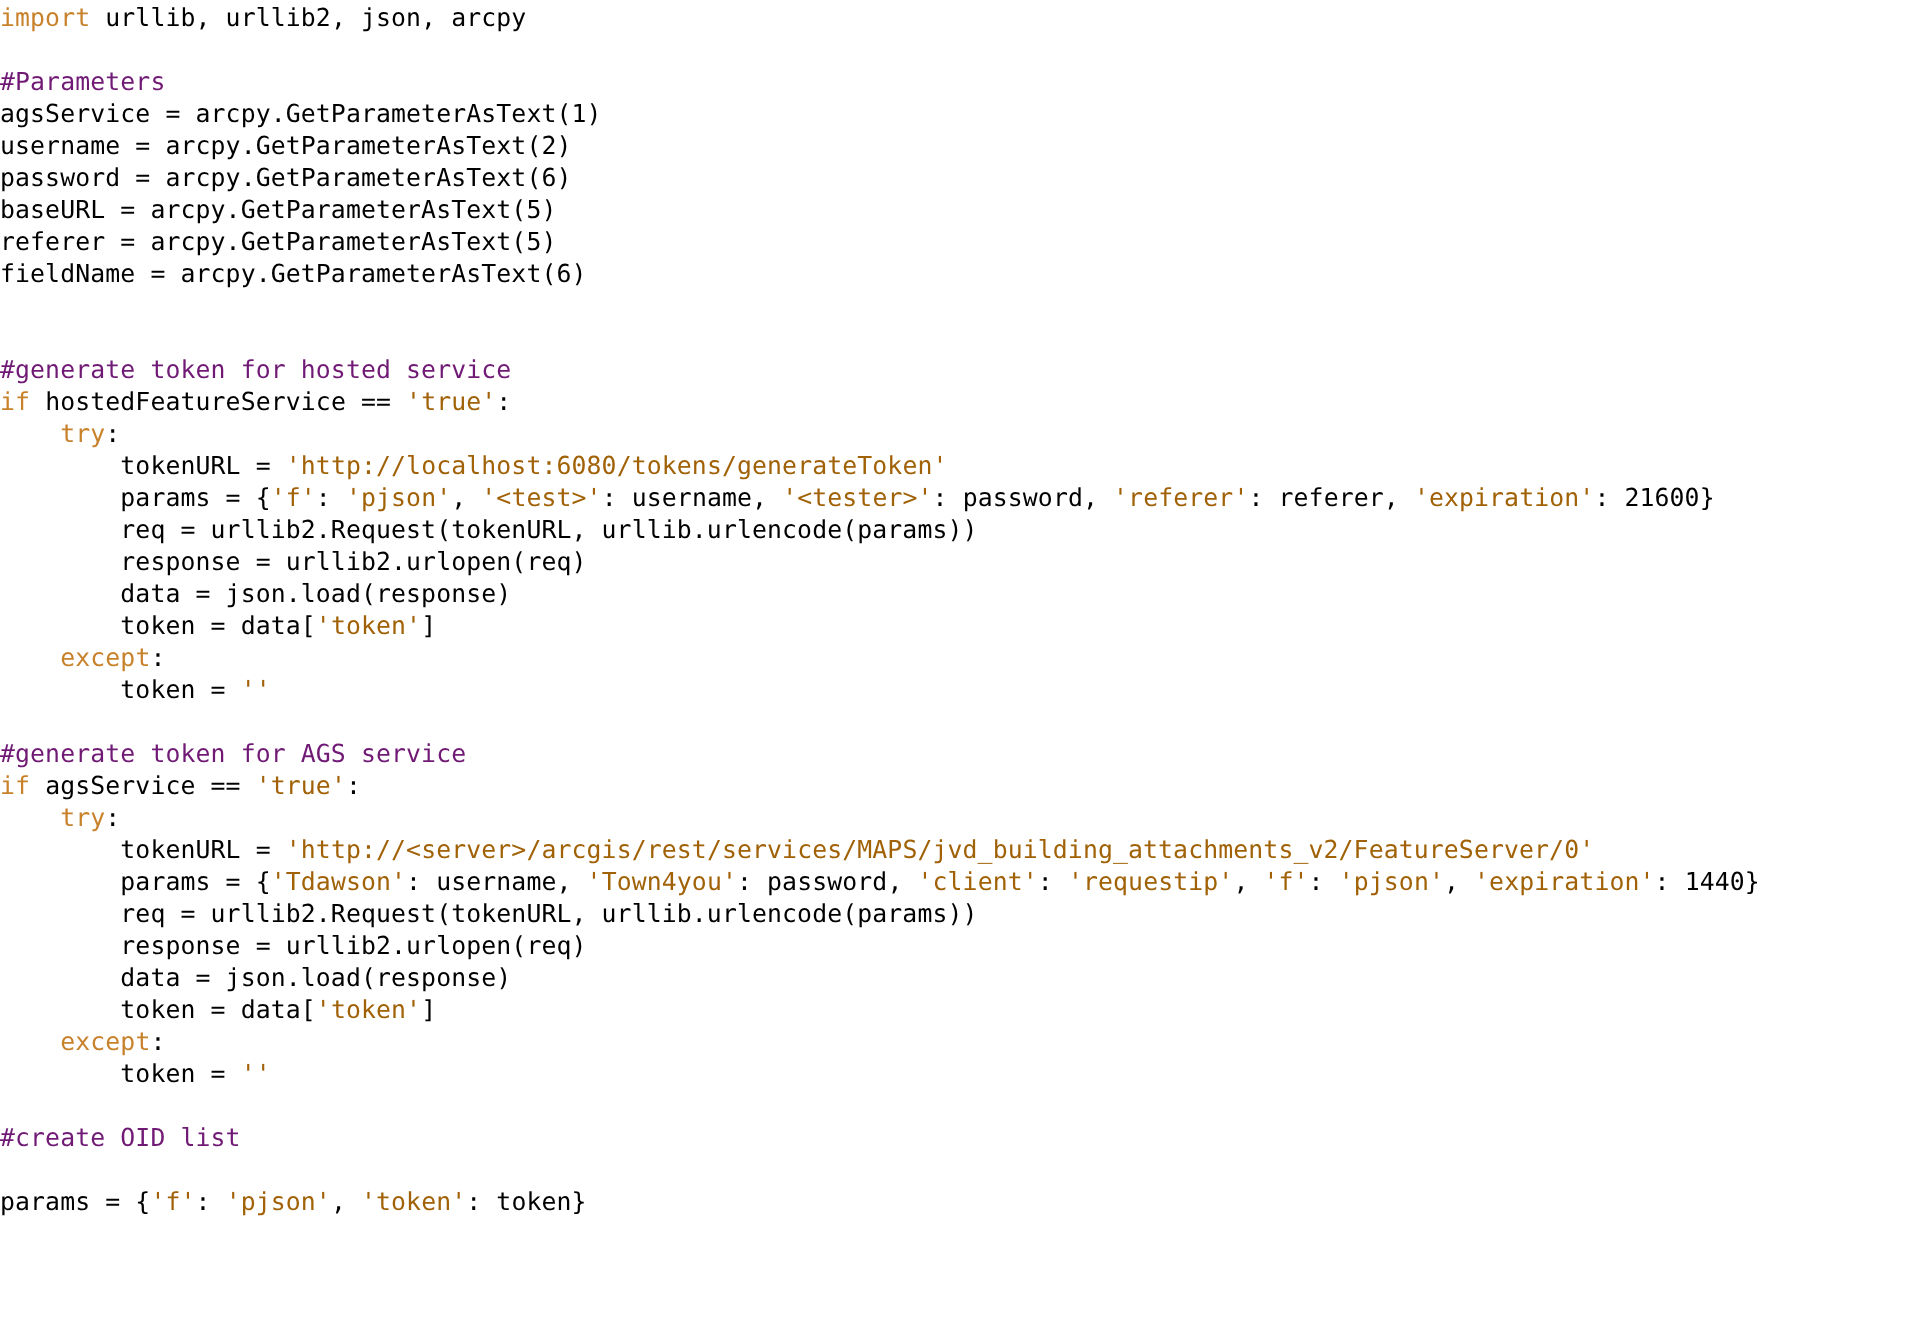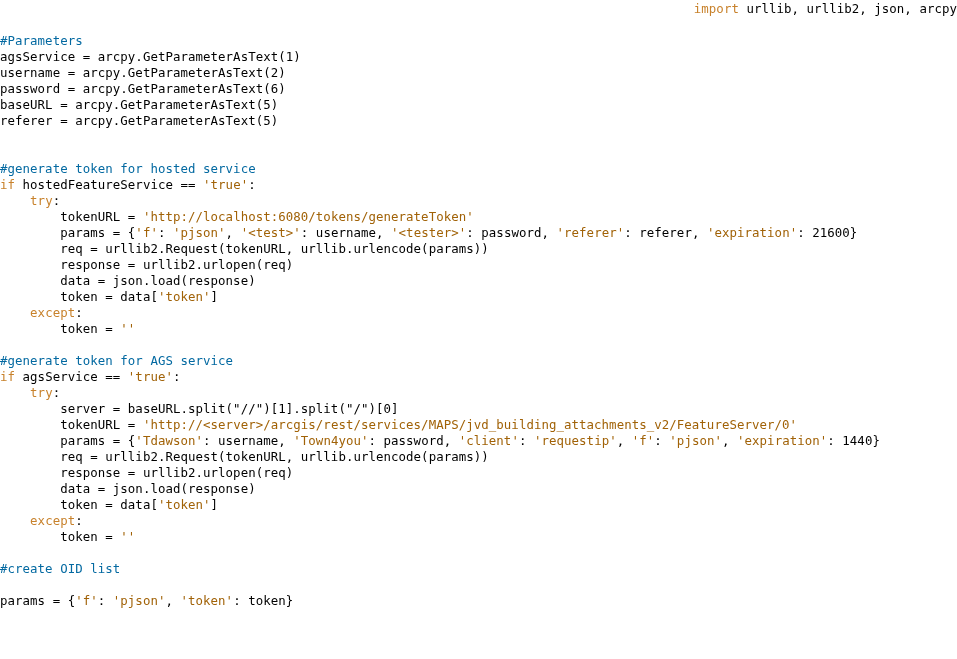--- a/index.html
+++ b/index.html
@@ -27,58 +27,57 @@
     height: 16px;
     line-height: 16px;
     font-size: 12.4px;
     letter-spacing: 0.06px;
     white-space: pre;
     color: #000000;
     font-family: "DejaVu Sans Mono", "Liberation Mono", monospace;
   }
   .code-line:first-child {
     margin-top: 1px;
-    text-align: right;
   }
   .tok { white-space: pre; }
   .tok-kw      { color: #c8822c; }
-  .tok-comment { color: #0369a1; }
+  .tok-comment { color: #701a75; }
   .tok-string  { color: #a16207; }
   .tok-plain   { color: #000000; }
 </style>
 </head>
 <body>
 
 <div id="code-view">
     <span class="code-line"><span class="tok tok-kw">import</span><span class="tok tok-plain"> urllib, urllib2, json, arcpy</span></span>
     <span class="code-line">&nbsp;</span>
     <span class="code-line"><span class="tok tok-comment">#Parameters</span></span>
     <span class="code-line"><span class="tok tok-plain">agsService = arcpy.GetParameterAsText(1)</span></span>
     <span class="code-line"><span class="tok tok-plain">username = arcpy.GetParameterAsText(2)</span></span>
     <span class="code-line"><span class="tok tok-plain">password = arcpy.GetParameterAsText(6)</span></span>
     <span class="code-line"><span class="tok tok-plain">baseURL = arcpy.GetParameterAsText(5)</span></span>
     <span class="code-line"><span class="tok tok-plain">referer = arcpy.GetParameterAsText(5)</span></span>
+    <span class="code-line"><span class="tok tok-plain">fieldName = arcpy.GetParameterAsText(6)</span></span>
     <span class="code-line">&nbsp;</span>
     <span class="code-line">&nbsp;</span>
     <span class="code-line"><span class="tok tok-comment">#generate token for hosted service</span></span>
     <span class="code-line"><span class="tok tok-kw">if</span><span class="tok tok-plain"> hostedFeatureService == </span><span class="tok tok-string">'true'</span><span class="tok tok-plain">:</span></span>
     <span class="code-line"><span class="tok tok-plain">    </span><span class="tok tok-kw">try</span><span class="tok tok-plain">:</span></span>
     <span class="code-line"><span class="tok tok-plain">        tokenURL = </span><span class="tok tok-string">'http://localhost:6080/tokens/generateToken'</span></span>
     <span class="code-line"><span class="tok tok-plain">        params = {</span><span class="tok tok-string">'f'</span><span class="tok tok-plain">: </span><span class="tok tok-string">'pjson'</span><span class="tok tok-plain">, </span><span class="tok tok-string">'&lt;test&gt;'</span><span class="tok tok-plain">: username, </span><span class="tok tok-string">'&lt;tester&gt;'</span><span class="tok tok-plain">: password, </span><span class="tok tok-string">'referer'</span><span class="tok tok-plain">: referer, </span><span class="tok tok-string">'expiration'</span><span class="tok tok-plain">: 21600}</span></span>
     <span class="code-line"><span class="tok tok-plain">        req = urllib2.Request(tokenURL, urllib.urlencode(params))</span></span>
     <span class="code-line"><span class="tok tok-plain">        response = urllib2.urlopen(req)</span></span>
     <span class="code-line"><span class="tok tok-plain">        data = json.load(response)</span></span>
     <span class="code-line"><span class="tok tok-plain">        token = data[</span><span class="tok tok-string">'token'</span><span class="tok tok-plain">]</span></span>
     <span class="code-line"><span class="tok tok-plain">    </span><span class="tok tok-kw">except</span><span class="tok tok-plain">:</span></span>
     <span class="code-line"><span class="tok tok-plain">        token = </span><span class="tok tok-string">''</span></span>
     <span class="code-line">&nbsp;</span>
     <span class="code-line"><span class="tok tok-comment">#generate token for AGS service</span></span>
     <span class="code-line"><span class="tok tok-kw">if</span><span class="tok tok-plain"> agsService == </span><span class="tok tok-string">'true'</span><span class="tok tok-plain">:</span></span>
     <span class="code-line"><span class="tok tok-plain">    </span><span class="tok tok-kw">try</span><span class="tok tok-plain">:</span></span>
-    <span class="code-line"><span class="tok tok-plain">        server = baseURL.split("//")[1].split("/")[0]</span></span>
     <span class="code-line"><span class="tok tok-plain">        tokenURL = </span><span class="tok tok-string">'http://&lt;server&gt;/arcgis/rest/services/MAPS/jvd_building_attachments_v2/FeatureServer/0'</span></span>
     <span class="code-line"><span class="tok tok-plain">        params = {</span><span class="tok tok-string">'Tdawson'</span><span class="tok tok-plain">: username, </span><span class="tok tok-string">'Town4you'</span><span class="tok tok-plain">: password, </span><span class="tok tok-string">'client'</span><span class="tok tok-plain">: </span><span class="tok tok-string">'requestip'</span><span class="tok tok-plain">, </span><span class="tok tok-string">'f'</span><span class="tok tok-plain">: </span><span class="tok tok-string">'pjson'</span><span class="tok tok-plain">, </span><span class="tok tok-string">'expiration'</span><span class="tok tok-plain">: 1440}</span></span>
     <span class="code-line"><span class="tok tok-plain">        req = urllib2.Request(tokenURL, urllib.urlencode(params))</span></span>
     <span class="code-line"><span class="tok tok-plain">        response = urllib2.urlopen(req)</span></span>
     <span class="code-line"><span class="tok tok-plain">        data = json.load(response)</span></span>
     <span class="code-line"><span class="tok tok-plain">        token = data[</span><span class="tok tok-string">'token'</span><span class="tok tok-plain">]</span></span>
     <span class="code-line"><span class="tok tok-plain">    </span><span class="tok tok-kw">except</span><span class="tok tok-plain">:</span></span>
     <span class="code-line"><span class="tok tok-plain">        token = </span><span class="tok tok-string">''</span></span>
     <span class="code-line">&nbsp;</span>
     <span class="code-line"><span class="tok tok-comment">#create OID list</span></span>

